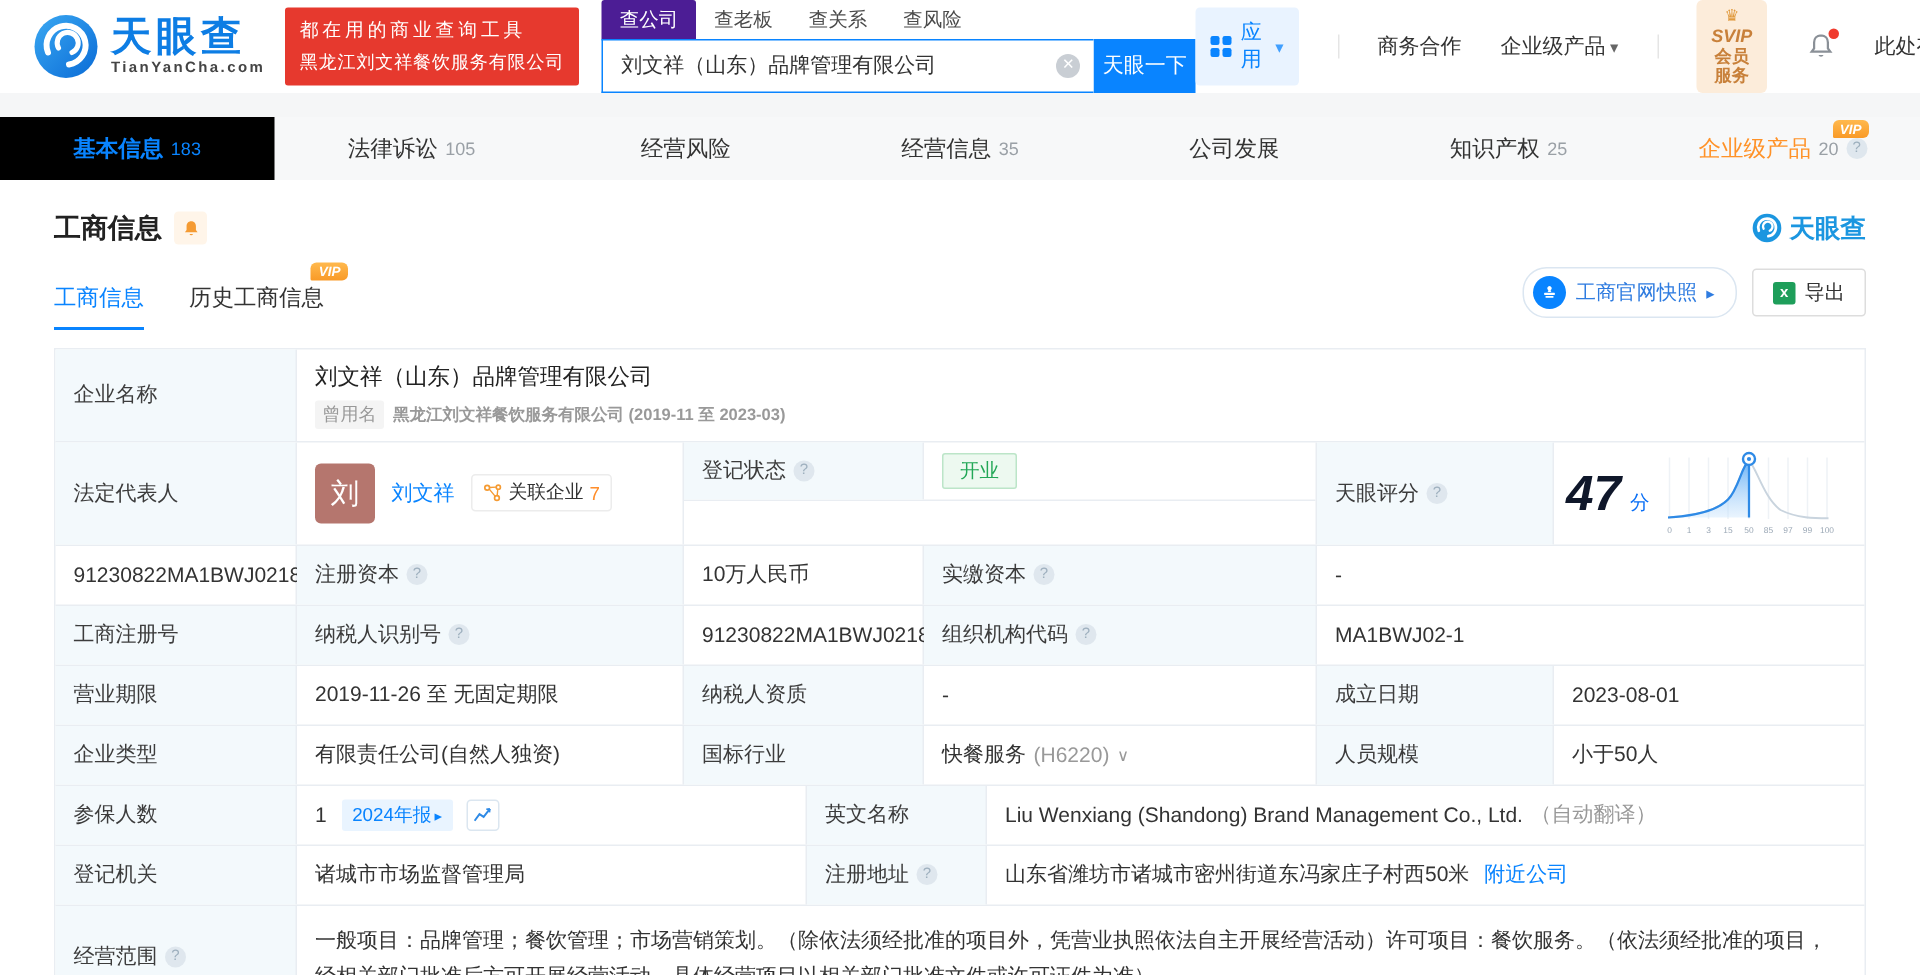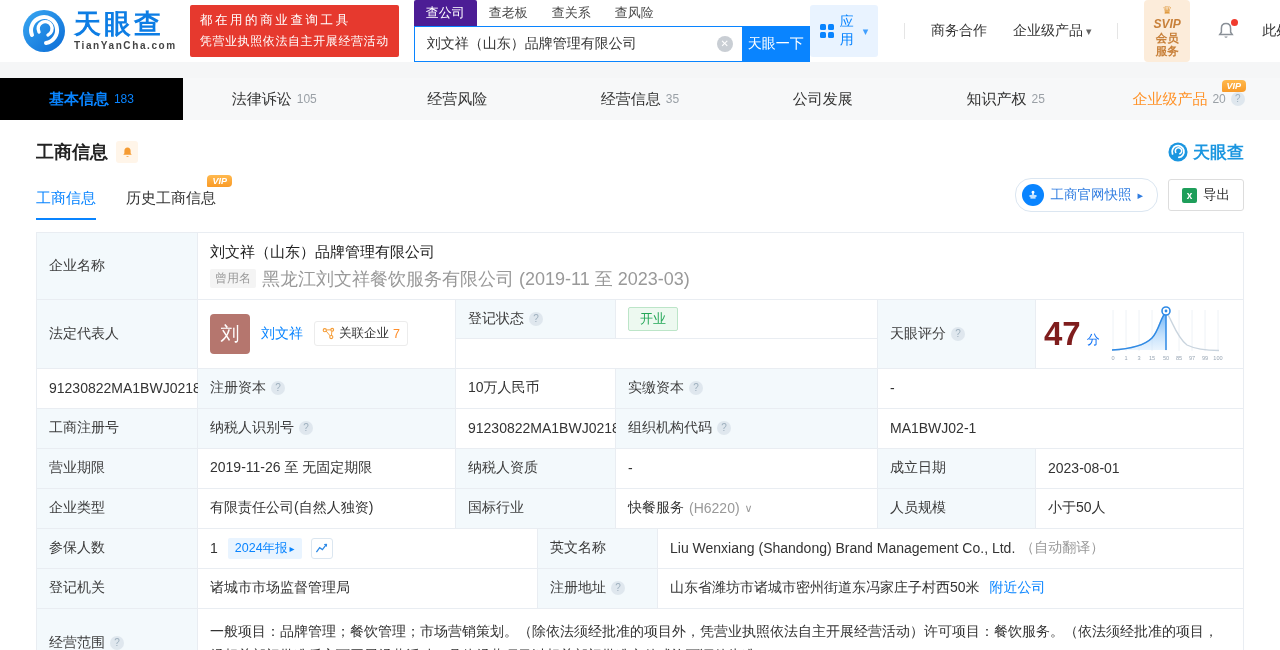--- a/index.html
+++ b/index.html
@@ -86,34 +86,34 @@
   .row4 { grid-template-columns:161px 340px 120px 1fr; }
   .cell { padding:9px 12px; display:flex; align-items:center; gap:5px; min-height:39px; }
   .trow > .cell:not(:last-child), .trow > .lbl:not(:last-child) { border-right:1px solid #e9edf2; }
   .lbl { background:#f3f9fc; color:#3c3c3c; }
   .gray { color:#999; }
   .blue { color:#0984ff; cursor:pointer; }
   .name-cell { display:block; padding:8px 12px; }
   .cname { font-size:15px; color:#222; line-height:1.5; }
   .former { display:flex; align-items:center; gap:6px; margin-top:3px; }
   .ftag { background:#f4f4f4; color:#999; font-size:12px; padding:1px 5px; border-radius:2px; }
-  .ftxt { color:#999; font-size:18px; }
+  .ftxt { color:#999; font-size:11px;font-weight:bold; }
   .avatar { width:40px; height:40px; border-radius:4px; background:#b5766e; color:#fff; font-size:19px;
     display:flex; align-items:center; justify-content:center; flex:none; cursor:pointer; }
   .relbadge { display:flex; align-items:center; gap:4px; border:1px solid #ececec; border-radius:3px;
     padding:3px 7px; font-size:12.5px; color:#333; cursor:pointer; margin-left:6px; }
   .relbadge .cnt { color:#ff8e2b; }
   .mid2 { padding:0; display:block; }
   .subrow { display:grid; grid-template-columns:160px 1fr; height:39px; }
   .subrow:first-child { border-bottom:1px solid #e9edf2; }
   .subrow .cell { min-height:38px; }
   .subrow .lbl { border-right:1px solid #e9edf2; }
   .openbadge { background:#edf9f0; border:1px solid #bce5c8; color:#23a757; font-size:13px; padding:2px 11px; border-radius:2px; }
   .score-cell { padding:4px 8px; gap:6px; }
-  .score-num { font-size:33px; font-weight:bold; color:#7f1d1d; line-height:1; }
+  .score-num { font-size:33px; font-weight:bold; font-style:italic; color:#0f172a; line-height:1; }
   .score-unit { font-size:13px; color:#0a6ff5; margin-top:12px; }
   .annual { background:#e9f4ff; color:#0984ff; font-size:12.5px; padding:2px 7px; border-radius:2px; cursor:pointer; margin-left:5px; }
   .annual::after { content:"▸"; font-size:10px; margin-left:2px; }
   .trendbox { width:22px; height:21px; border:1px solid #dbe6f0; border-radius:3px; display:flex; align-items:center; justify-content:center; cursor:pointer; margin-left:4px; }
   .indcode { color:#999; }
   .chev { color:#999; font-size:11px; cursor:pointer; }
   .scope-cell { display:block; padding:10px 12px; line-height:1.75; }
   .nowrap { white-space:nowrap; }
 </style>
 </head>
@@ -132,21 +132,21 @@
       <path d="M10 26 A 13 13 0 1 1 24 34" stroke="#fff" stroke-width="4" fill="none" stroke-linecap="round"></path>
       <path d="M17 23 A 7 7 0 1 1 26 26" stroke="#fff" stroke-width="3.4" fill="none" stroke-linecap="round"></path>
     </svg>
     <div class="logo-txt">
       <div class="cn">天眼查</div>
       <div class="en">TianYanCha.com</div>
     </div>
   </div>
   <div class="slogan">
     <div class="l1">都在用的商业查询工具</div>
-    <div class="l2">凭营业执照依法自主开展经营活动</div>
+    <div class="l2">黑龙江刘文祥餐饮服务有限公司</div>
   </div>
 
   <div class="search">
     <div class="stabs">
       <span class="stab on">查公司</span>
       <span class="stab">查老板</span>
       <span class="stab">查关系</span>
       <span class="stab">查风险</span>
     </div>
     <div class="sbox">

